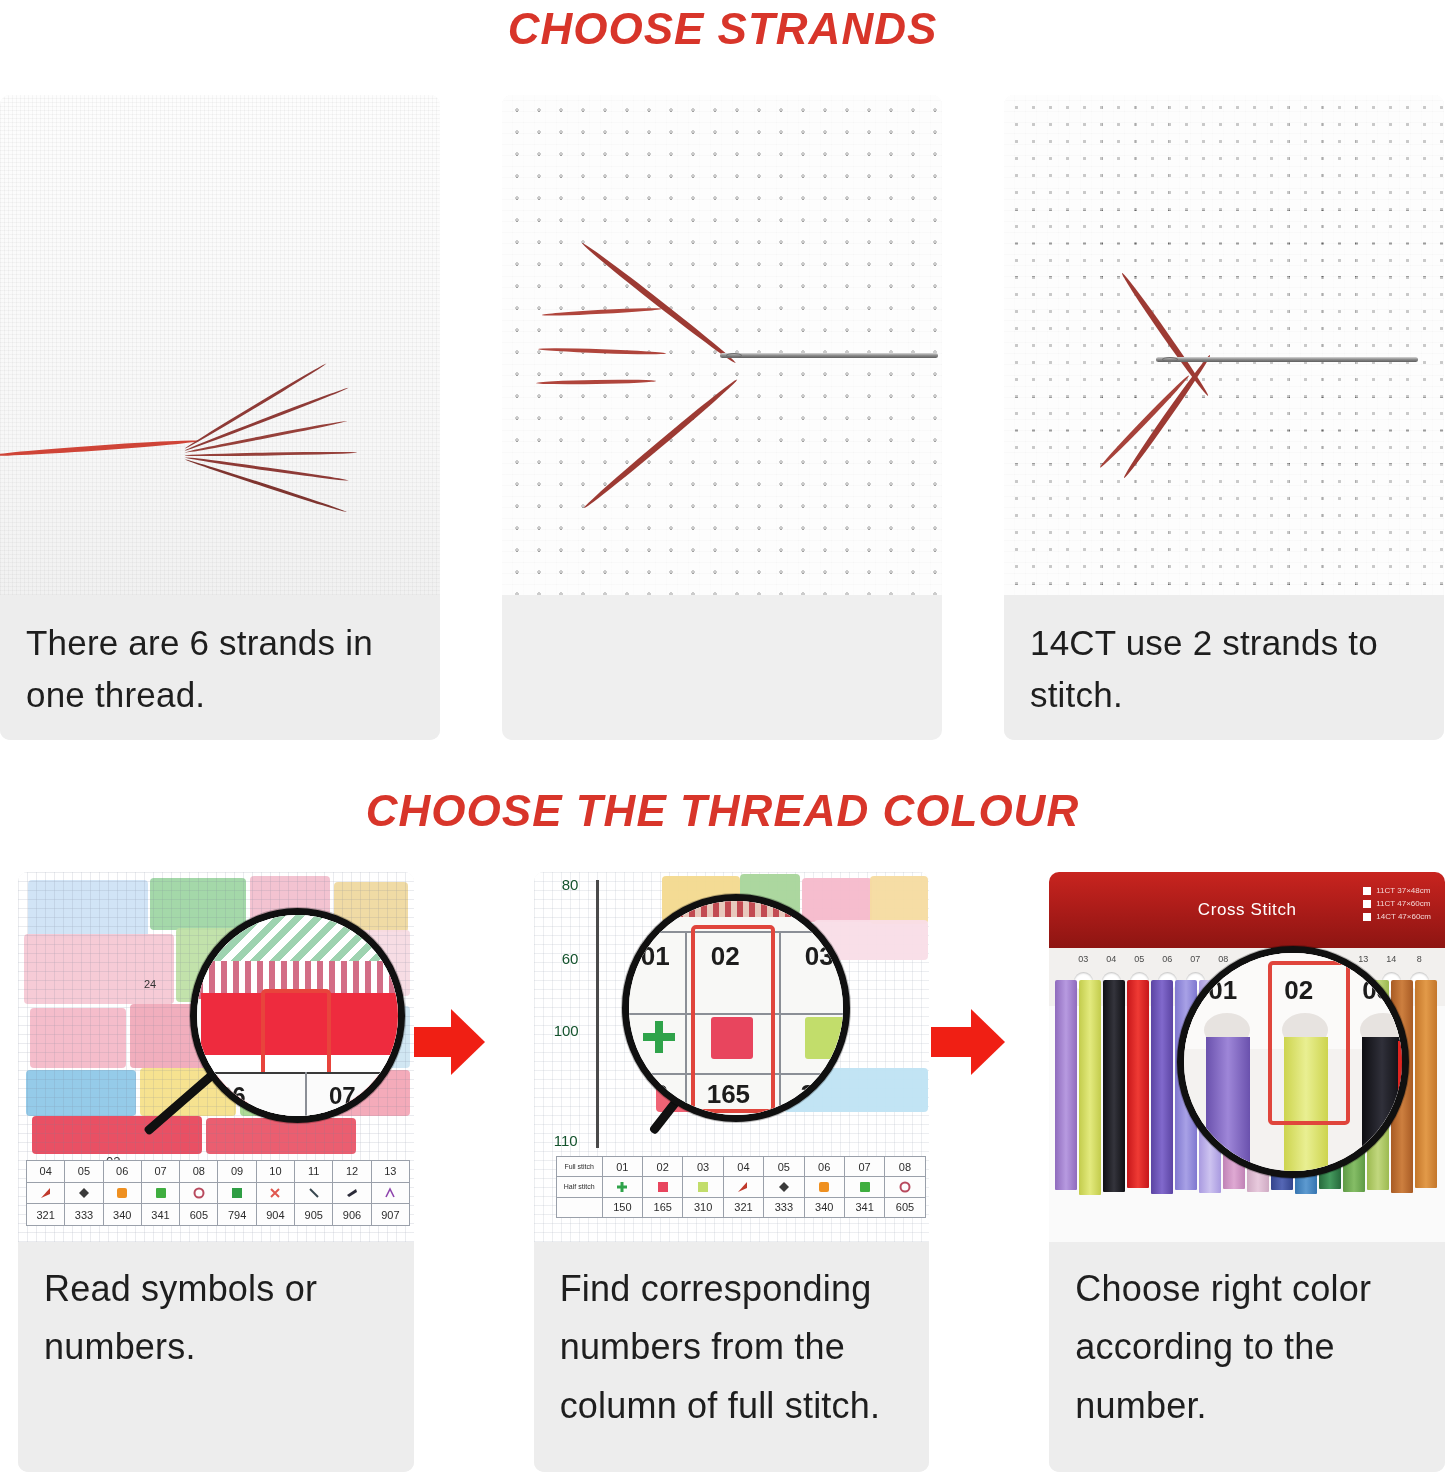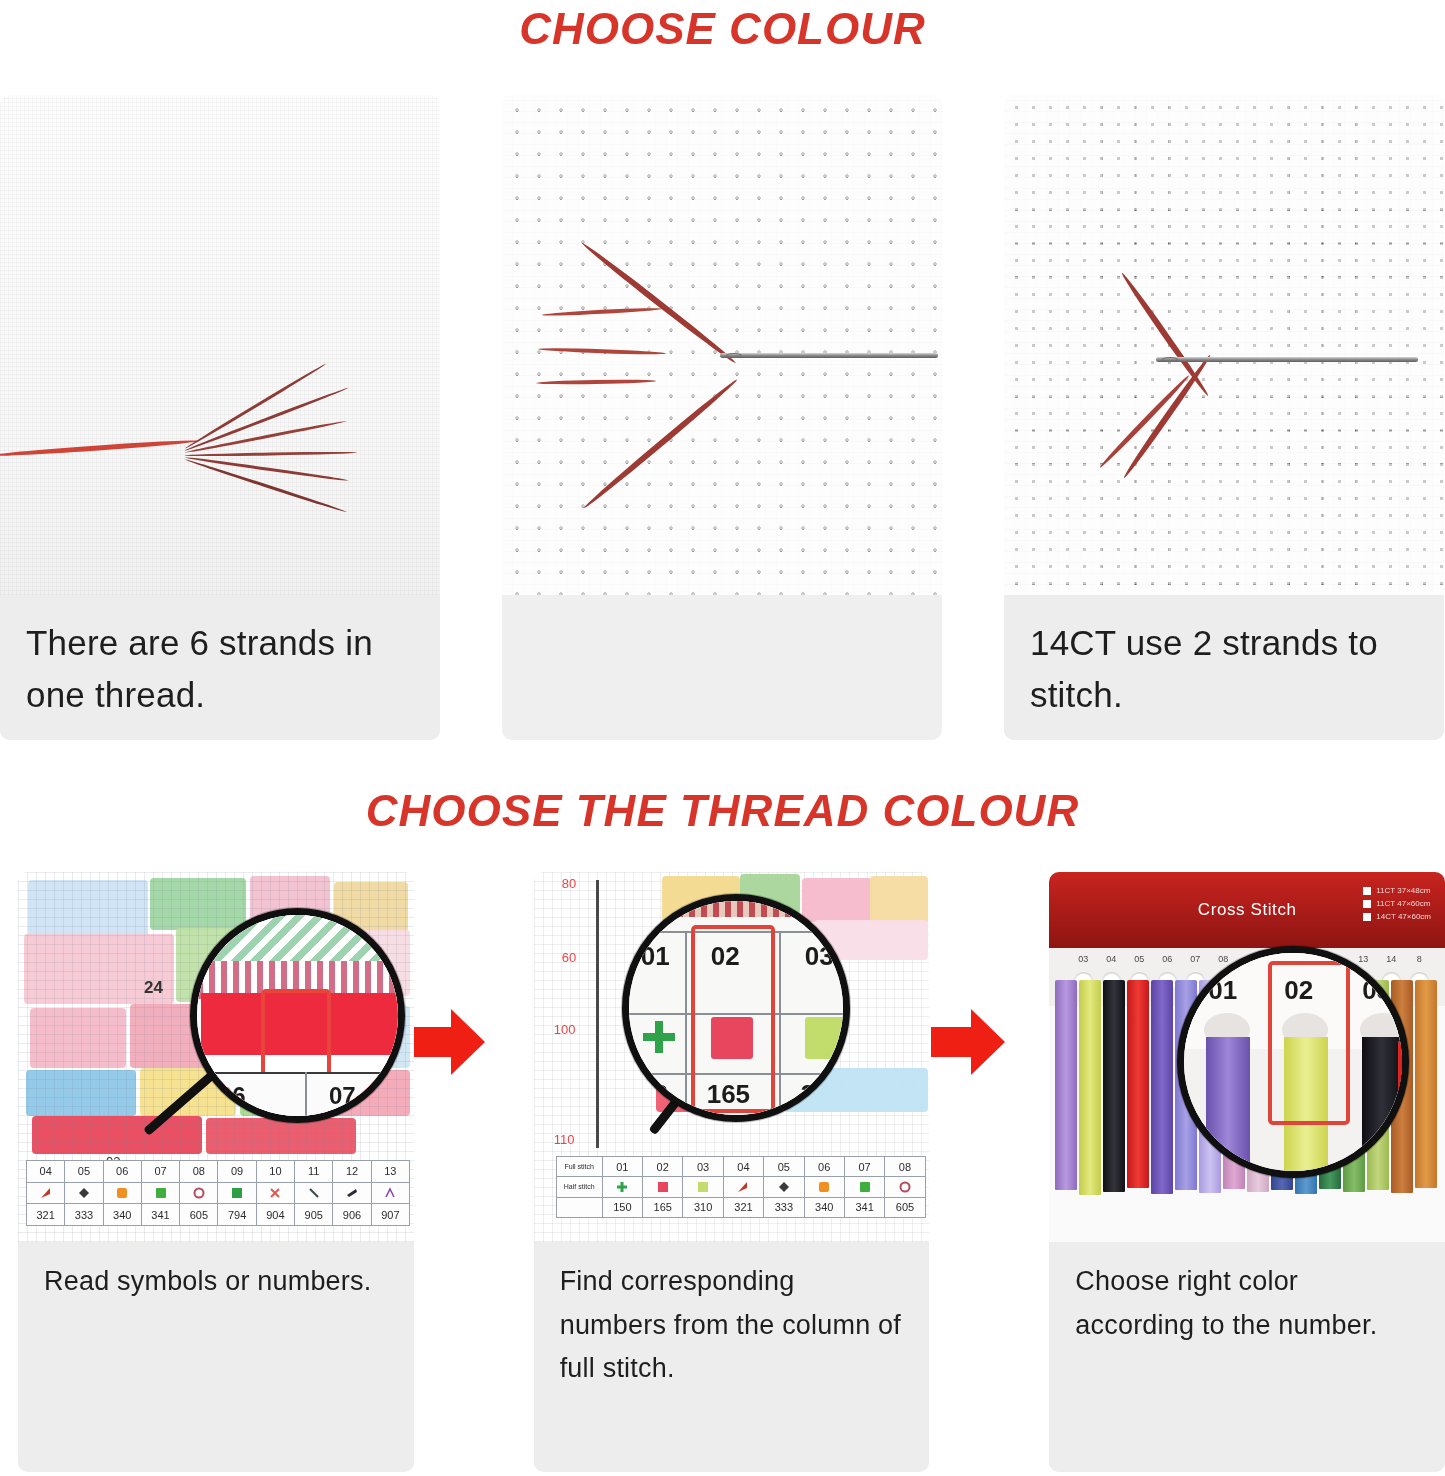--- a/index.html
+++ b/index.html
@@ -54,21 +54,21 @@
 
   .caption {
     background: #ededed;
     padding: 22px 26px 10px 26px;
     color: #1e1e1e;
     font-size: 35px;
     line-height: 1.48;
     font-family: "Liberation Sans", sans-serif;
     letter-spacing: .2px;
   }
-  #row-colour .caption { font-size: 27px; line-height: 1.62; padding-top: 18px; }
+  #row-colour .caption { font-size: 36px; line-height: 1.62; padding-top: 18px; }
 
   
   .arrow {
     position: absolute;
     width: 86px; height: 600px;
     display: flex; align-items: center; justify-content: center;
   }
   #arrow-1 { left: 405px; top: 872px; }
   #arrow-2 { left: 925px; top: 872px; }
   .arrow-shape { width: 74px; height: 66px; position: relative; margin-top: -260px; }
@@ -163,21 +163,21 @@
   .legend .lcell {
     flex:1; border-right:1px solid #9aa0aa;
     display:flex; align-items:center; justify-content:center;
     font-size:11px; color:#2c2c2c; font-family:"Liberation Sans", sans-serif;
   }
   .legend .lcell:last-child { border-right:none; }
   .legend .lrow:not(:last-child) { border-bottom:1px solid #9aa0aa; }
   .sym { width:14px; height:14px; display:block; }
 
   .rowlabel {
-    position:absolute; font-size:13px; color:#ef4444;
+    position:absolute; font-size:15px; color:#14532d;
     font-family:"Liberation Sans", sans-serif;
   }
   .axisline { position:absolute; background:#4a4a4a; }
 
   
   .magcell-num {
     position:absolute; font-size:26px; color:#1c1c1c; font-weight:bold;
     font-family:"Liberation Sans", sans-serif;
   }
   .magcell-sw { position:absolute; border-radius:3px; }
@@ -212,21 +212,21 @@
     background:#ffffff; box-shadow: inset 0 1px 2px rgba(0,0,0,.25);
     top:24px;
   }
   .skein { position:absolute; top:108px; border-radius:2px 2px 1px 1px; }
 </style>
 </head>
 <body>
 
 <div class="page">
 
-  <div class="section-title" id="title-strands">CHOOSE COLOUR</div>
+  <div class="section-title" id="title-strands">CHOOSE STRANDS</div>
 
   <div class="row" id="row-strands">
 
     <div class="card">
       <div class="photo">
         <div class="fabric-plain"></div>
 
         <div class="strand" style="left:-10px; top:358px; width:210px; height:5px; background:#cf4437; transform:rotate(-4deg);"></div>
 
         <div class="strand" style="left:185px; top:352px; width:165px; height:3px; background:#8e3a36; transform:rotate(-31deg);"></div>
@@ -298,21 +298,21 @@
         <div class="blob" style="left:12px;  top:136px; width:96px;  height:60px;  background:#f4b9c8;"></div>
         <div class="blob" style="left:112px; top:132px; width:130px; height:64px;  background:#f0aab9;"></div>
         <div class="blob" style="left:246px; top:134px; width:146px; height:62px;  background:#cfe6f2;"></div>
         <div class="blob" style="left:8px;   top:198px; width:110px; height:46px;  background:#8fc8e8;"></div>
         <div class="blob" style="left:122px; top:196px; width:96px;  height:48px;  background:#f6e08a;"></div>
         <div class="blob" style="left:222px; top:200px; width:88px;  height:44px;  background:#a8d98f;"></div>
         <div class="blob" style="left:314px; top:198px; width:78px;  height:46px;  background:#f3a6b6;"></div>
         <div class="blob" style="left:14px;  top:244px; width:170px; height:38px;  background:#e8475c;"></div>
         <div class="blob" style="left:188px; top:246px; width:150px; height:36px;  background:#ea5568;"></div>
         <div class="chart-grid" style="opacity:.55;"></div>
-        <span class="rowlabel" style="left:126px; top:106px; font-size:17px; color:#333;font-weight:bold;">24</span>
+        <span class="rowlabel" style="left:126px; top:106px; font-size:11px; color:#333;">24</span>
         <span class="rowlabel" style="left:88px;  top:282px; font-size:13px; color:#333;">02</span>
 
         <div class="mag-handle" style="left:128px; top:256px; width:90px; height:9px; transform:rotate(-41deg);"></div>
         <div class="magnifier" style="left:172px; top:36px; width:215px; height:215px;">
           <div style="position:absolute;inset:0;background:#f7fbfa;"></div>
 
           <div style="position:absolute;left:0;top:0;width:100%;height:60px;
                       background:repeating-linear-gradient(135deg,#9ed3b0 0 7px,#ffffff 7px 14px);"></div>
           <div style="position:absolute;left:0;top:46px;width:100%;height:38px;
                       background:repeating-linear-gradient(90deg,#d36d86 0 6px,#ffffff 6px 12px);"></div>

